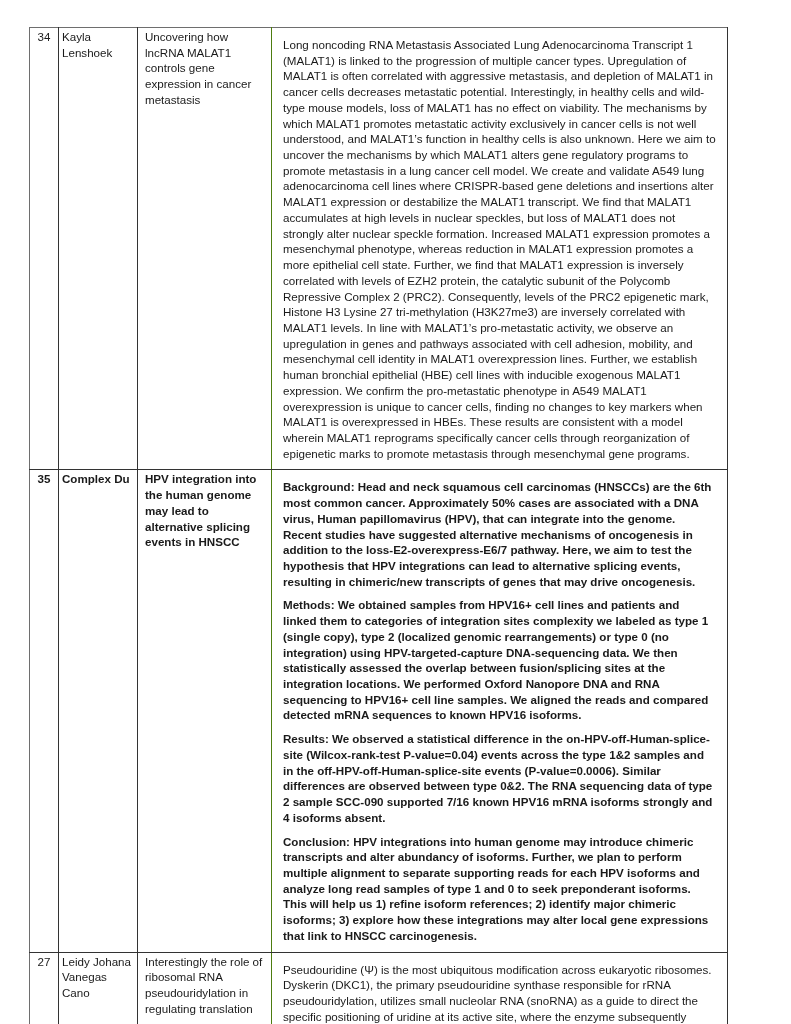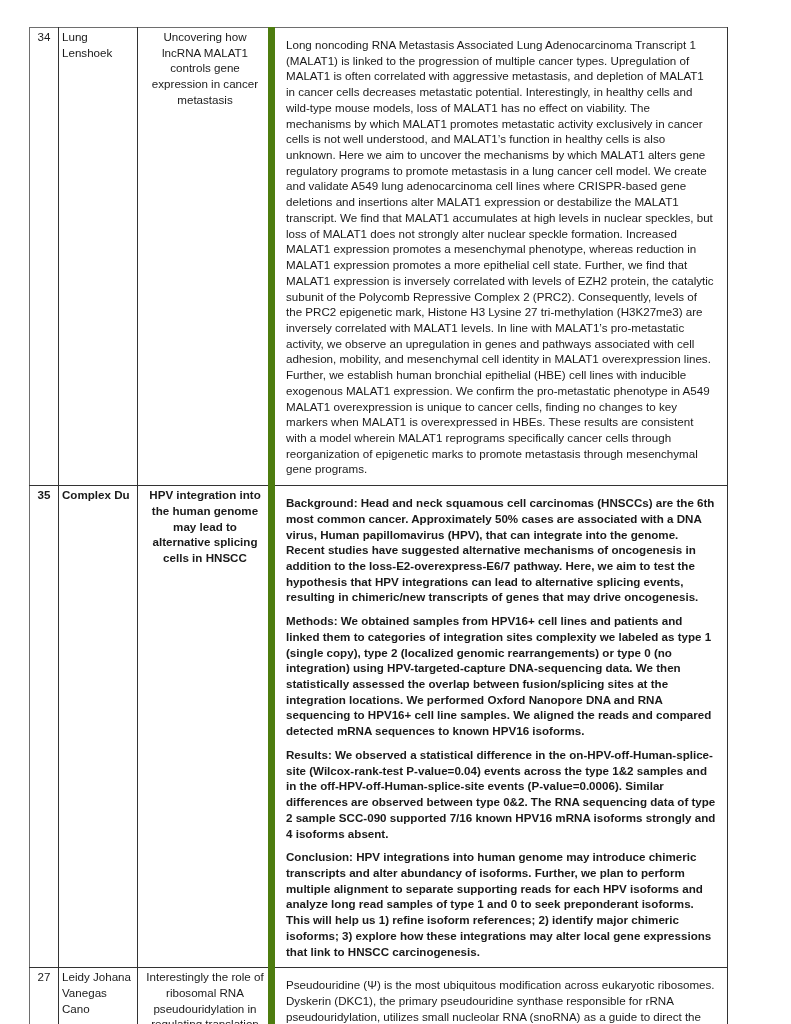--- a/index.html
+++ b/index.html
@@ -26,21 +26,21 @@
     line-height: 15.72px;
   }
   .abstract-table td {
     border: 1px solid #333333;
     vertical-align: top;
     padding: 1px 3px 0 3px;
     overflow: hidden;
   }
   .abstract-table tr.row-top td { border-top: 1.5px solid #6e6e6e; }
   .abstract-table tr.row-bottom td { border-bottom: 1.5px solid #6e6e6e; }
-  .abstract-table td.col-title { border-left: 1.5px solid #6e6e6e; border-right: 7px solid #4d7c0f; text-align: center; }
+  .abstract-table td.col-title { border-left: 1.5px solid #6e6e6e; border-right: 1px solid #4d7c0f; }
   .abstract-table td.col-num { border-left: 1.5px solid #6e6e6e; text-align: center; padding-left: 2px; padding-right: 2px; }
   .col-num { width: 29px; }
   .col-name { width: 79px; }
   .col-title { width: 134px; padding-left: 7px !important; }
   .col-abstract { width: 456px; }
   .abstract-para { display: block; margin: 8px; }
   tr.row-34 { height: 433px; }
   tr.row-35 { height: 402px; font-weight: bold; }
   tr.row-36 { height: 120px; }
 </style>
@@ -50,30 +50,30 @@
 <table class="abstract-table">
   <colgroup>
     <col class="col-num">
     <col class="col-name">
     <col class="col-title">
     <col class="col-abstract">
   </colgroup>
   <tbody>
     <tr class="row-34 row-top">
       <td class="col-num">34</td>
-      <td class="col-name">Lung Lenshoek</td>
+      <td class="col-name">Kayla Lenshoek</td>
       <td class="col-title">Uncovering how lncRNA MALAT1 controls gene expression in cancer metastasis</td>
       <td class="col-abstract">
         <span class="abstract-para">Long noncoding RNA Metastasis Associated Lung Adenocarcinoma Transcript 1 (MALAT1) is linked to the progression of multiple cancer types. Upregulation of MALAT1 is often correlated with aggressive metastasis, and depletion of MALAT1 in cancer cells decreases metastatic potential. Interestingly, in healthy cells and wild-type mouse models, loss of MALAT1 has no effect on viability. The mechanisms by which MALAT1 promotes metastatic activity exclusively in cancer cells is not well understood, and MALAT1’s function in healthy cells is also unknown. Here we aim to uncover the mechanisms by which MALAT1 alters gene regulatory programs to promote metastasis in a lung cancer cell model. We create and validate A549 lung adenocarcinoma cell lines where CRISPR-based gene deletions and insertions alter MALAT1 expression or destabilize the MALAT1 transcript. We find that MALAT1 accumulates at high levels in nuclear speckles, but loss of MALAT1 does not strongly alter nuclear speckle formation. Increased MALAT1 expression promotes a mesenchymal phenotype, whereas reduction in MALAT1 expression promotes a more epithelial cell state. Further, we find that MALAT1 expression is inversely correlated with levels of EZH2 protein, the catalytic subunit of the Polycomb Repressive Complex 2 (PRC2). Consequently, levels of the PRC2 epigenetic mark, Histone H3 Lysine 27 tri-methylation (H3K27me3) are inversely correlated with MALAT1 levels. In line with MALAT1’s pro-metastatic activity, we observe an upregulation in genes and pathways associated with cell adhesion, mobility, and mesenchymal cell identity in MALAT1 overexpression lines. Further, we establish human bronchial epithelial (HBE) cell lines with inducible exogenous MALAT1 expression. We confirm the pro-metastatic phenotype in A549 MALAT1 overexpression is unique to cancer cells, finding no changes to key markers when MALAT1 is overexpressed in HBEs. These results are consistent with a model wherein MALAT1 reprograms specifically cancer cells through reorganization of epigenetic marks to promote metastasis through mesenchymal gene programs.</span>
       </td>
     </tr>
     <tr class="row-35">
       <td class="col-num">35</td>
       <td class="col-name">Complex Du</td>
-      <td class="col-title">HPV integration into the human genome may lead to alternative splicing cells in HNSCC</td>
+      <td class="col-title">HPV integration into the human genome may lead to alternative splicing events in HNSCC</td>
       <td class="col-abstract">
         <span class="abstract-para">Background: Head and neck squamous cell carcinomas (HNSCCs) are the 6th most common cancer. Approximately 50% cases are associated with a DNA virus, Human papillomavirus (HPV), that can integrate into the genome. Recent studies have suggested alternative mechanisms of oncogenesis in addition to the loss-E2-overexpress-E6/7 pathway. Here, we aim to test the hypothesis that HPV integrations can lead to alternative splicing events, resulting in chimeric/new transcripts of genes that may drive oncogenesis.</span>
         <span class="abstract-para">Methods: We obtained samples from HPV16+ cell lines and patients and linked them to categories of integration sites complexity we labeled as type 1 (single copy), type 2 (localized genomic rearrangements) or type 0 (no integration) using HPV-targeted-capture DNA-sequencing data. We then statistically assessed the overlap between fusion/splicing sites at the integration locations. We performed Oxford Nanopore DNA and RNA sequencing to HPV16+ cell line samples. We aligned the reads and compared detected mRNA sequences to known HPV16 isoforms.</span>
         <span class="abstract-para">Results: We observed a statistical difference in the on-HPV-off-Human-splice-site (Wilcox-rank-test P-value=0.04) events across the type 1&amp;2 samples and in the off-HPV-off-Human-splice-site events (P-value=0.0006). Similar differences are observed between type 0&amp;2. The RNA sequencing data of type 2 sample SCC-090 supported 7/16 known HPV16 mRNA isoforms strongly and 4 isoforms absent.</span>
         <span class="abstract-para">Conclusion: HPV integrations into human genome may introduce chimeric transcripts and alter abundancy of isoforms. Further, we plan to perform multiple alignment to separate supporting reads for each HPV isoforms and analyze long read samples of type 1 and 0 to seek preponderant isoforms. This will help us 1) refine isoform references; 2) identify major chimeric isoforms; 3) explore how these integrations may alter local gene expressions that link to HNSCC carcinogenesis.</span>
       </td>
     </tr>
     <tr class="row-36 row-bottom">
       <td class="col-num">27</td>
       <td class="col-name">Leidy Johana Vanegas Cano</td>

